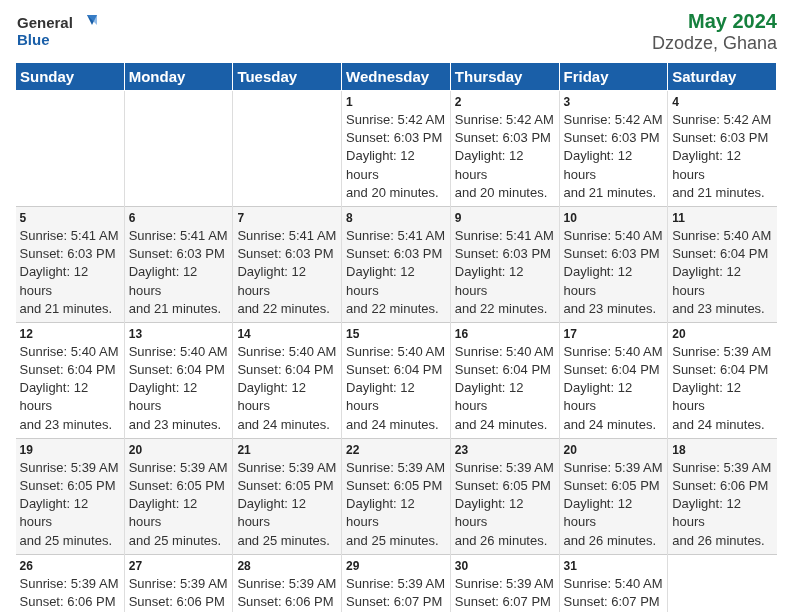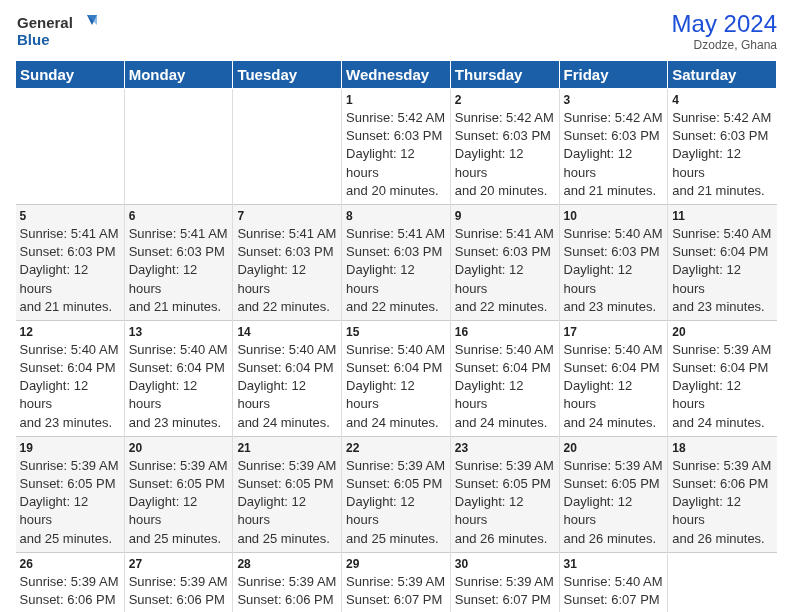--- a/index.html
+++ b/index.html
@@ -22,26 +22,26 @@
     }
     .logo {
       display: flex;
       align-items: center;
       gap: 4px;
     }
     .title-block {
       text-align: right;
     }
     .month-year {
-      font-size: 24px;
-      font-weight: normal;
-      color: #1d4ed8;
+      font-size: 20px;
+      font-weight: bold;
+      color: #15803d;
     }
     .location {
-      font-size: 12px;
+      font-size: 18px;
       color: #555;
     }
     table {
       width: 100%;
       border-collapse: collapse;
       table-layout: fixed;
     }
     thead tr {
       background-color: #1a5fa8;
     }

